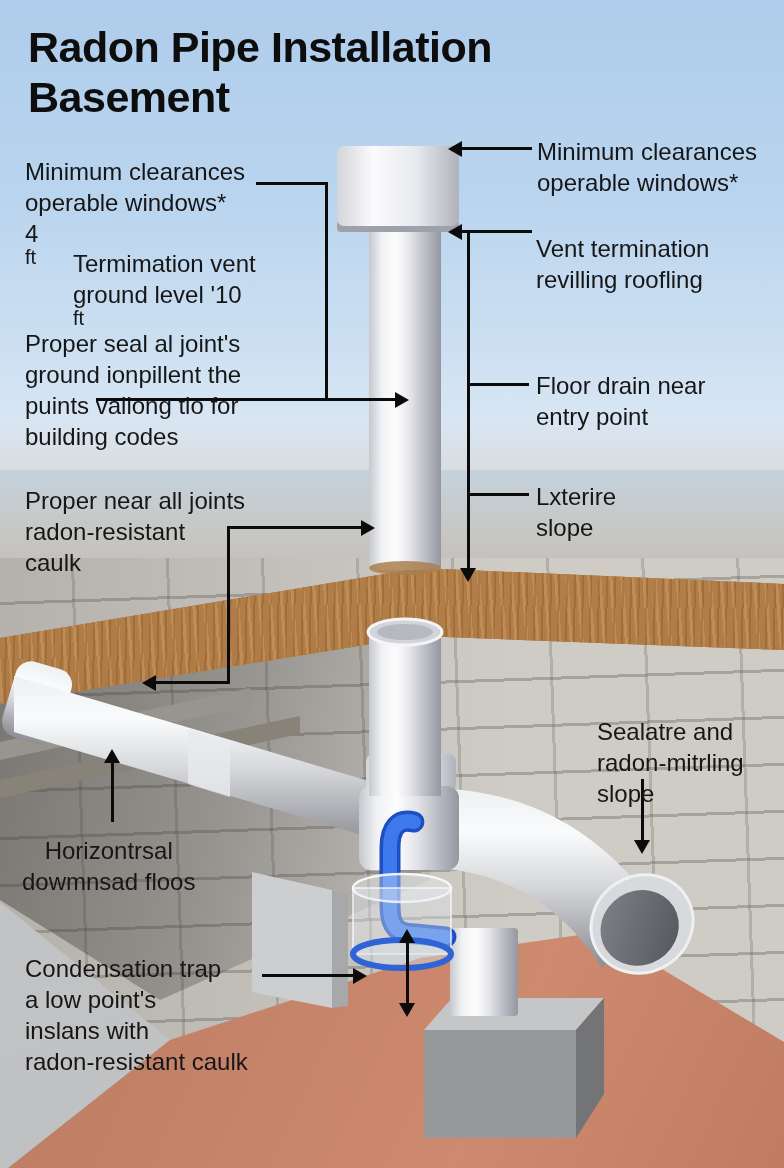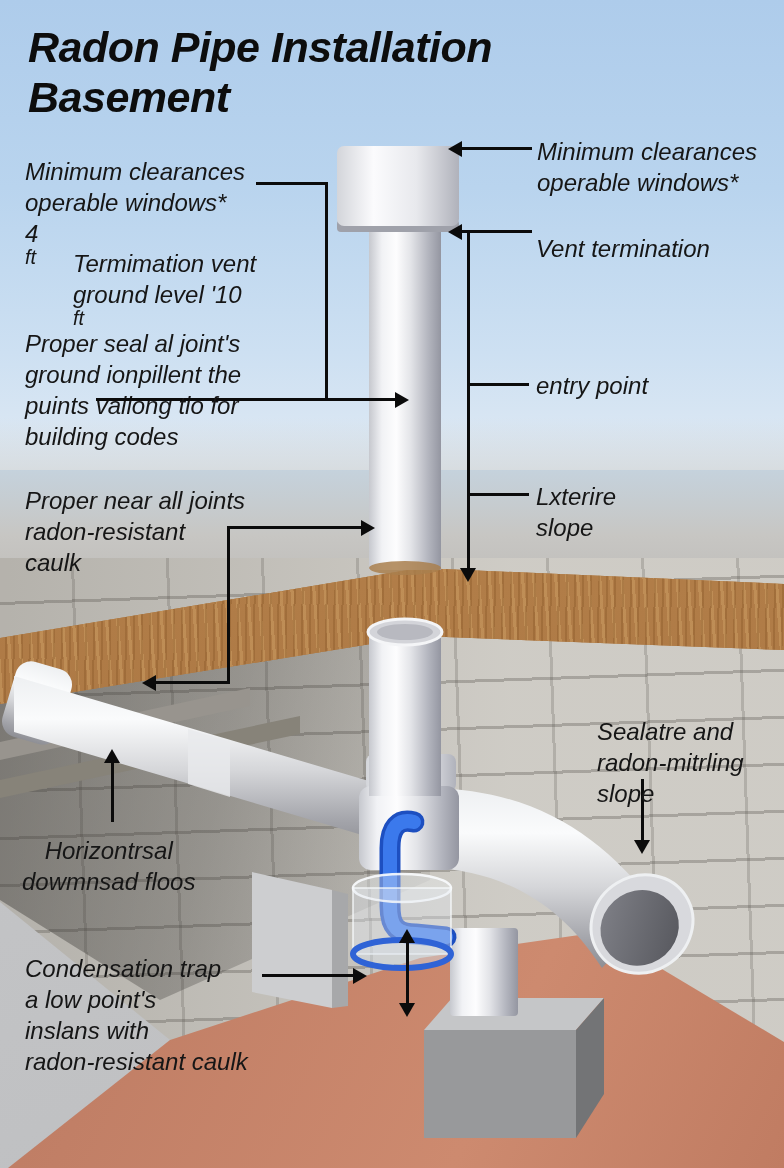--- a/index.html
+++ b/index.html
@@ -1,19 +1,19 @@
 <!DOCTYPE html>
 <html><head>
 <meta charset="utf-8">
 <style>
   html,body{margin:0;padding:0;background:#222;}
   #stage{
     position:relative;width:784px;height:1168px;overflow:hidden;
     font-family:"Liberation Sans","DejaVu Sans",sans-serif;
-    color:#141414;background:#b6d2ec;font-style:italic;
+    color:#141414;background:#b6d2ec;
   }
   
   .layer{position:absolute;left:0;top:0;width:784px;height:1168px;}
   .sky{height:470px;background:linear-gradient(180deg,#aecceb 0%,#b9d4ee 40%,#cde0f2 75%,#e0eaf4 100%);}
   .exterior{top:418px;height:245px;
     background:linear-gradient(180deg,rgba(218,224,228,0) 0%,rgba(209,211,210,.55) 20%,#c7c6c3 48%,#b2afab 100%);}
   .wall{top:558px;height:610px;background-color:#c9c6bf;
     background-image:
       repeating-linear-gradient(178deg,rgba(0,0,0,0) 0 44px,rgba(92,88,82,.35) 44px 47px),
       repeating-linear-gradient(88deg,rgba(0,0,0,0) 0 92px,rgba(92,88,82,.25) 92px 95px),
@@ -205,23 +205,25 @@
     <span>radon-resistant caulk</span>
   </div>
 
   <div class="lbl" style="left:537px;top:136px;">
     <span>Minimum clearances</span>
     <span>operable windows*</span>
   </div>
 
   <div class="lbl" style="left:536px;top:233px;">
     <span>Vent termination</span>
+    <span>revilling roofling</span>
   </div>
 
   <div class="lbl" style="left:536px;top:370px;">
+    <span>Floor drain near</span>
     <span>entry point</span>
   </div>
 
   <div class="lbl" style="left:536px;top:481px;">
     <span>Lxterire</span>
     <span>slope</span>
   </div>
 
   <div class="lbl" style="left:597px;top:716px;">
     <span>Sealatre and</span>

